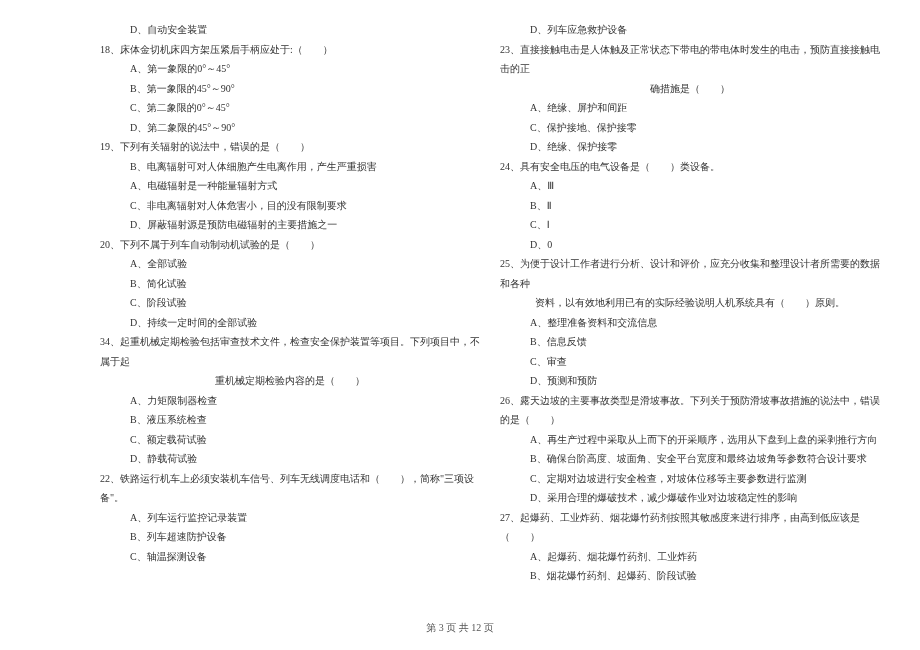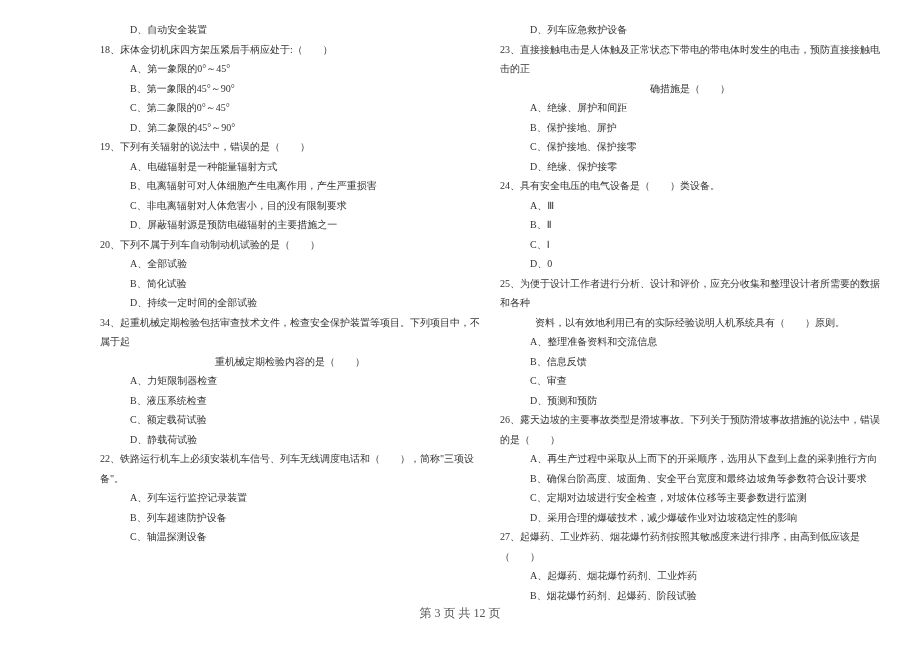--- a/index.html
+++ b/index.html
@@ -40,66 +40,66 @@
     }
     .question {
       padding-left: 0;
     }
     .continuation {
       padding-left: 0;
       text-align: center;
     }
     .footer {
       position: absolute;
-      bottom: 28px;
+      bottom: 15px;
       left: 0;
       right: 0;
       text-align: center;
-      font-size: 12px;
+      font-size: 10px;
       color: #555;
     }
   </style>
 </head>
 <body>
 
 <div class="page-container">
   <div class="column column-left">
     <div class="option">D、自动安全装置</div>
     <div class="question">18、床体金切机床四方架压紧后手柄应处于:（　　）</div>
     <div class="option">A、第一象限的0°～45°</div>
     <div class="option">B、第一象限的45°～90°</div>
     <div class="option">C、第二象限的0°～45°</div>
     <div class="option">D、第二象限的45°～90°</div>
     <div class="question">19、下列有关辐射的说法中，错误的是（　　）</div>
+    <div class="option">B、电离辐射可对人体细胞产生电离作用，产生严重损害</div>
     <div class="option">A、电磁辐射是一种能量辐射方式</div>
-    <div class="option">B、电离辐射可对人体细胞产生电离作用，产生严重损害</div>
     <div class="option">C、非电离辐射对人体危害小，目的没有限制要求</div>
     <div class="option">D、屏蔽辐射源是预防电磁辐射的主要措施之一</div>
     <div class="question">20、下列不属于列车自动制动机试验的是（　　）</div>
     <div class="option">A、全部试验</div>
     <div class="option">B、简化试验</div>
+    <div class="option">C、阶段试验</div>
     <div class="option">D、持续一定时间的全部试验</div>
     <div class="question">34、起重机械定期检验包括审查技术文件，检查安全保护装置等项目。下列项目中，不属于起</div>
     <div class="continuation">重机械定期检验内容的是（　　）</div>
     <div class="option">A、力矩限制器检查</div>
     <div class="option">B、液压系统检查</div>
     <div class="option">C、额定载荷试验</div>
     <div class="option">D、静载荷试验</div>
     <div class="question">22、铁路运行机车上必须安装机车信号、列车无线调度电话和（　　），简称"三项设备"。</div>
     <div class="option">A、列车运行监控记录装置</div>
     <div class="option">B、列车超速防护设备</div>
     <div class="option">C、轴温探测设备</div>
   </div>
 
   <div class="column column-right">
     <div class="option">D、列车应急救护设备</div>
     <div class="question">23、直接接触电击是人体触及正常状态下带电的带电体时发生的电击，预防直接接触电击的正</div>
     <div class="continuation">确措施是（　　）</div>
     <div class="option">A、绝缘、屏护和间距</div>
-    <div class="option">B、保护接地、屏护</div>
     <div class="option">C、保护接地、保护接零</div>
     <div class="option">D、绝缘、保护接零</div>
     <div class="question">24、具有安全电压的电气设备是（　　）类设备。</div>
     <div class="option">A、Ⅲ</div>
     <div class="option">B、Ⅱ</div>
     <div class="option">C、Ⅰ</div>
     <div class="option">D、0</div>
     <div class="question">25、为便于设计工作者进行分析、设计和评价，应充分收集和整理设计者所需要的数据和各种</div>
     <div class="continuation">资料，以有效地利用已有的实际经验说明人机系统具有（　　）原则。</div>
     <div class="option">A、整理准备资料和交流信息</div>

